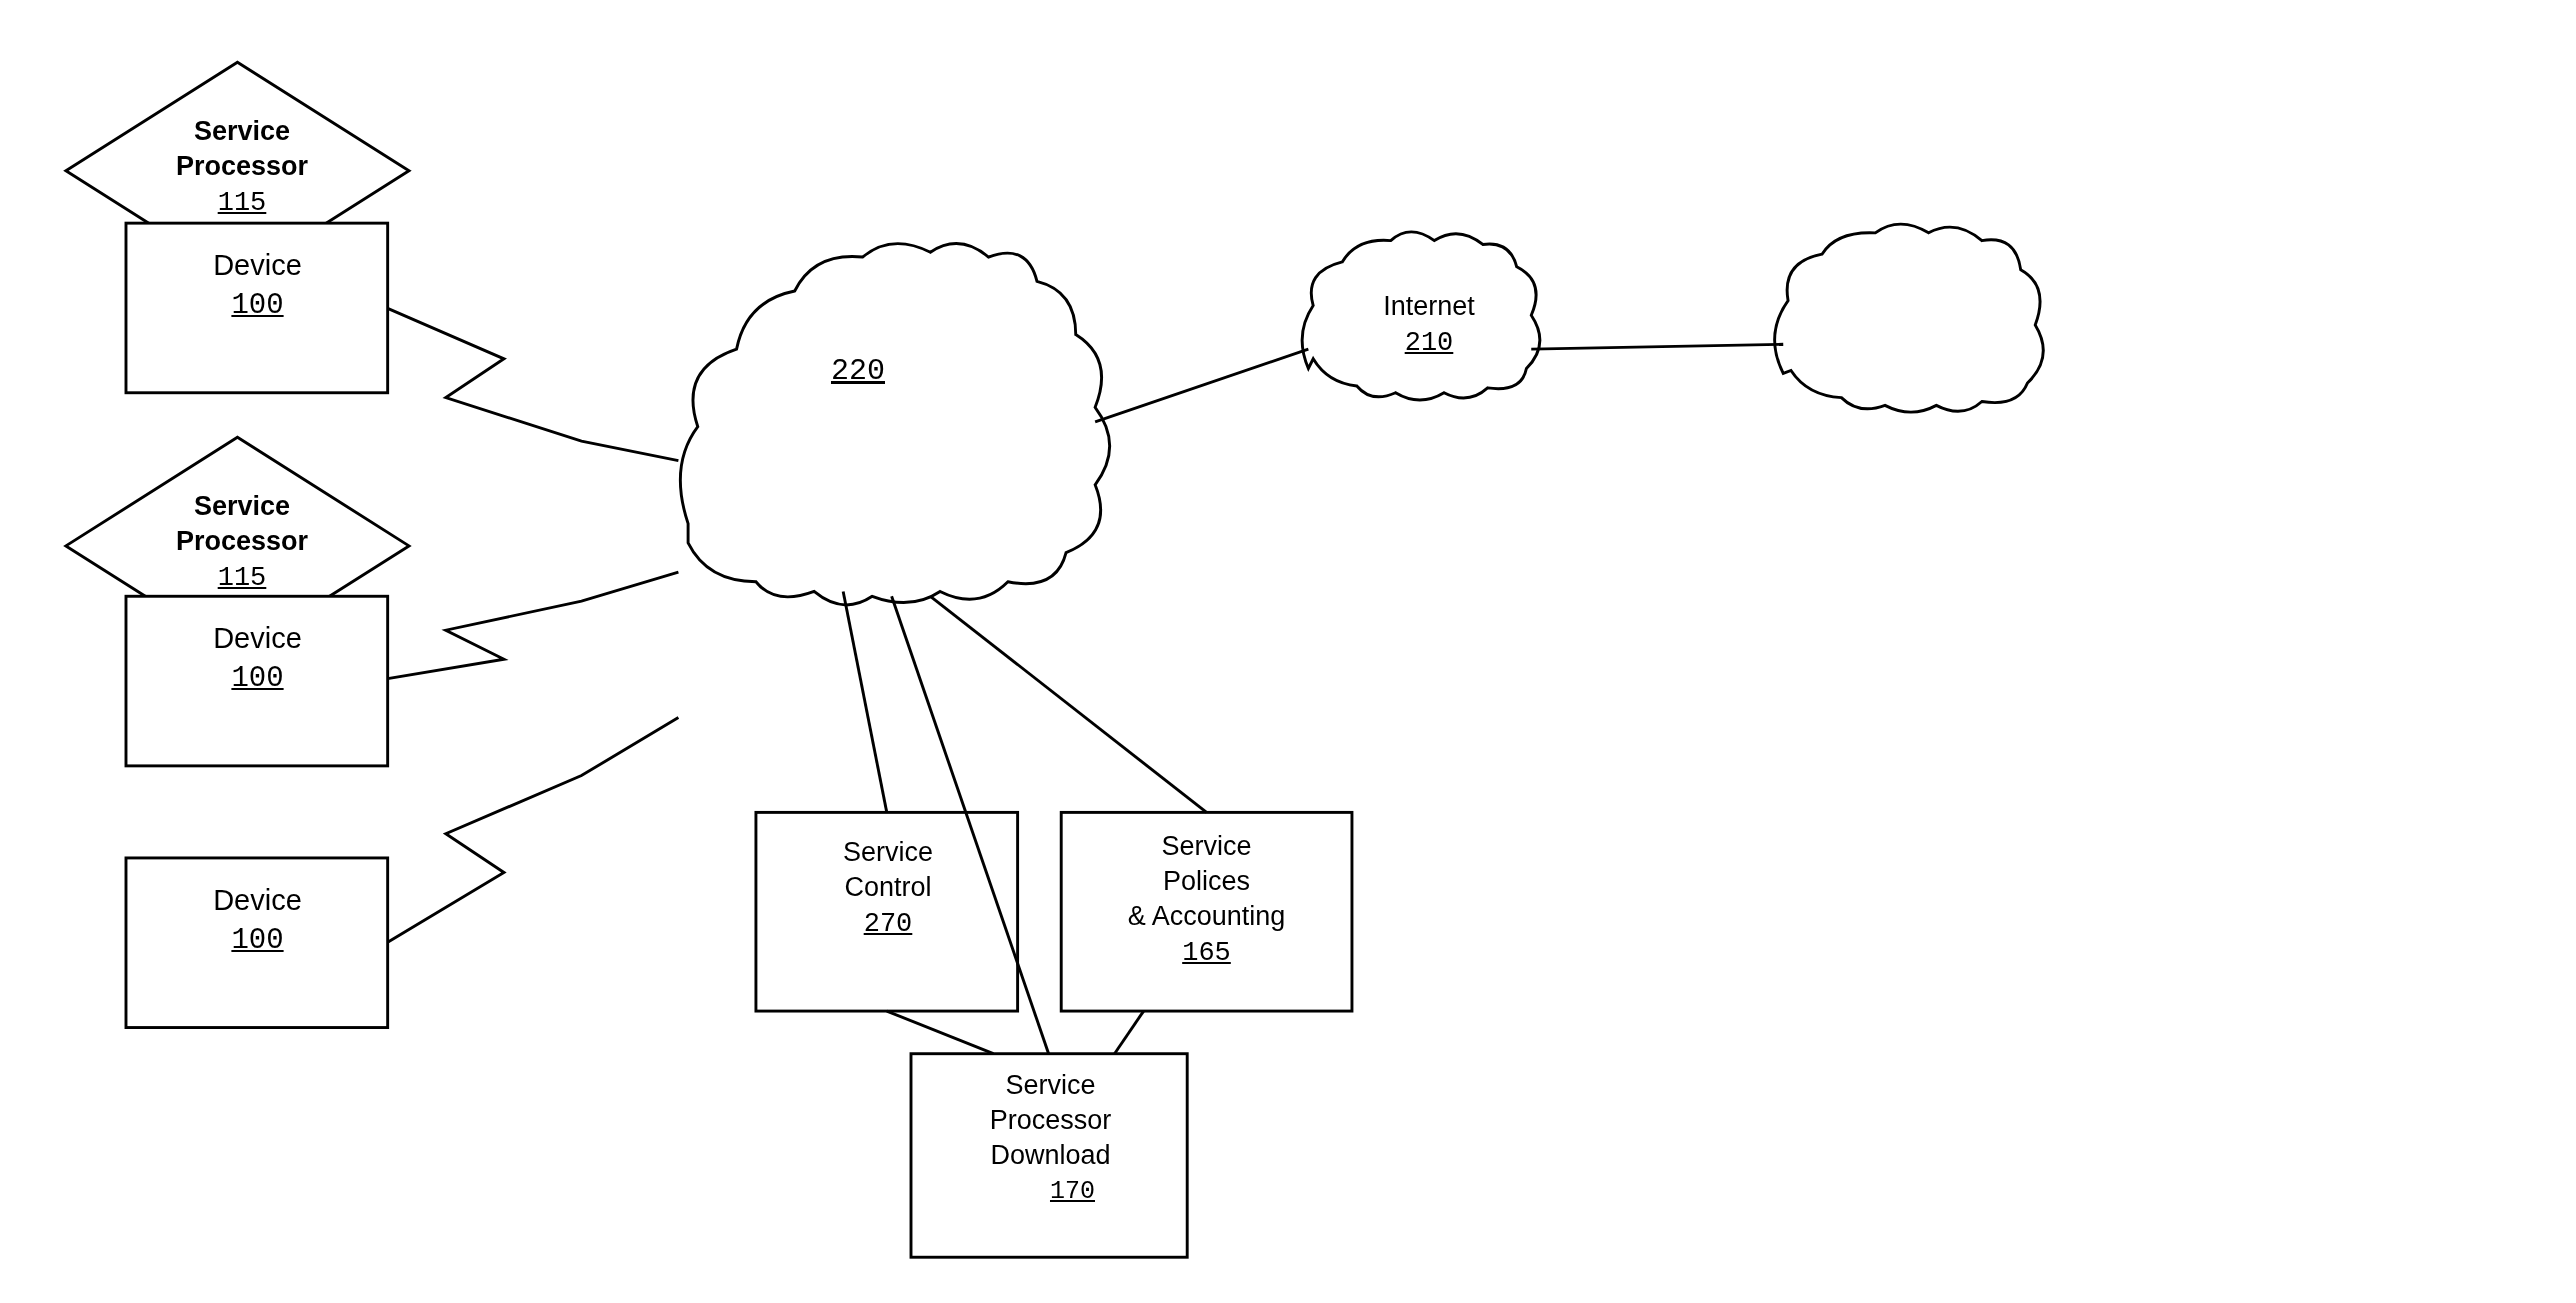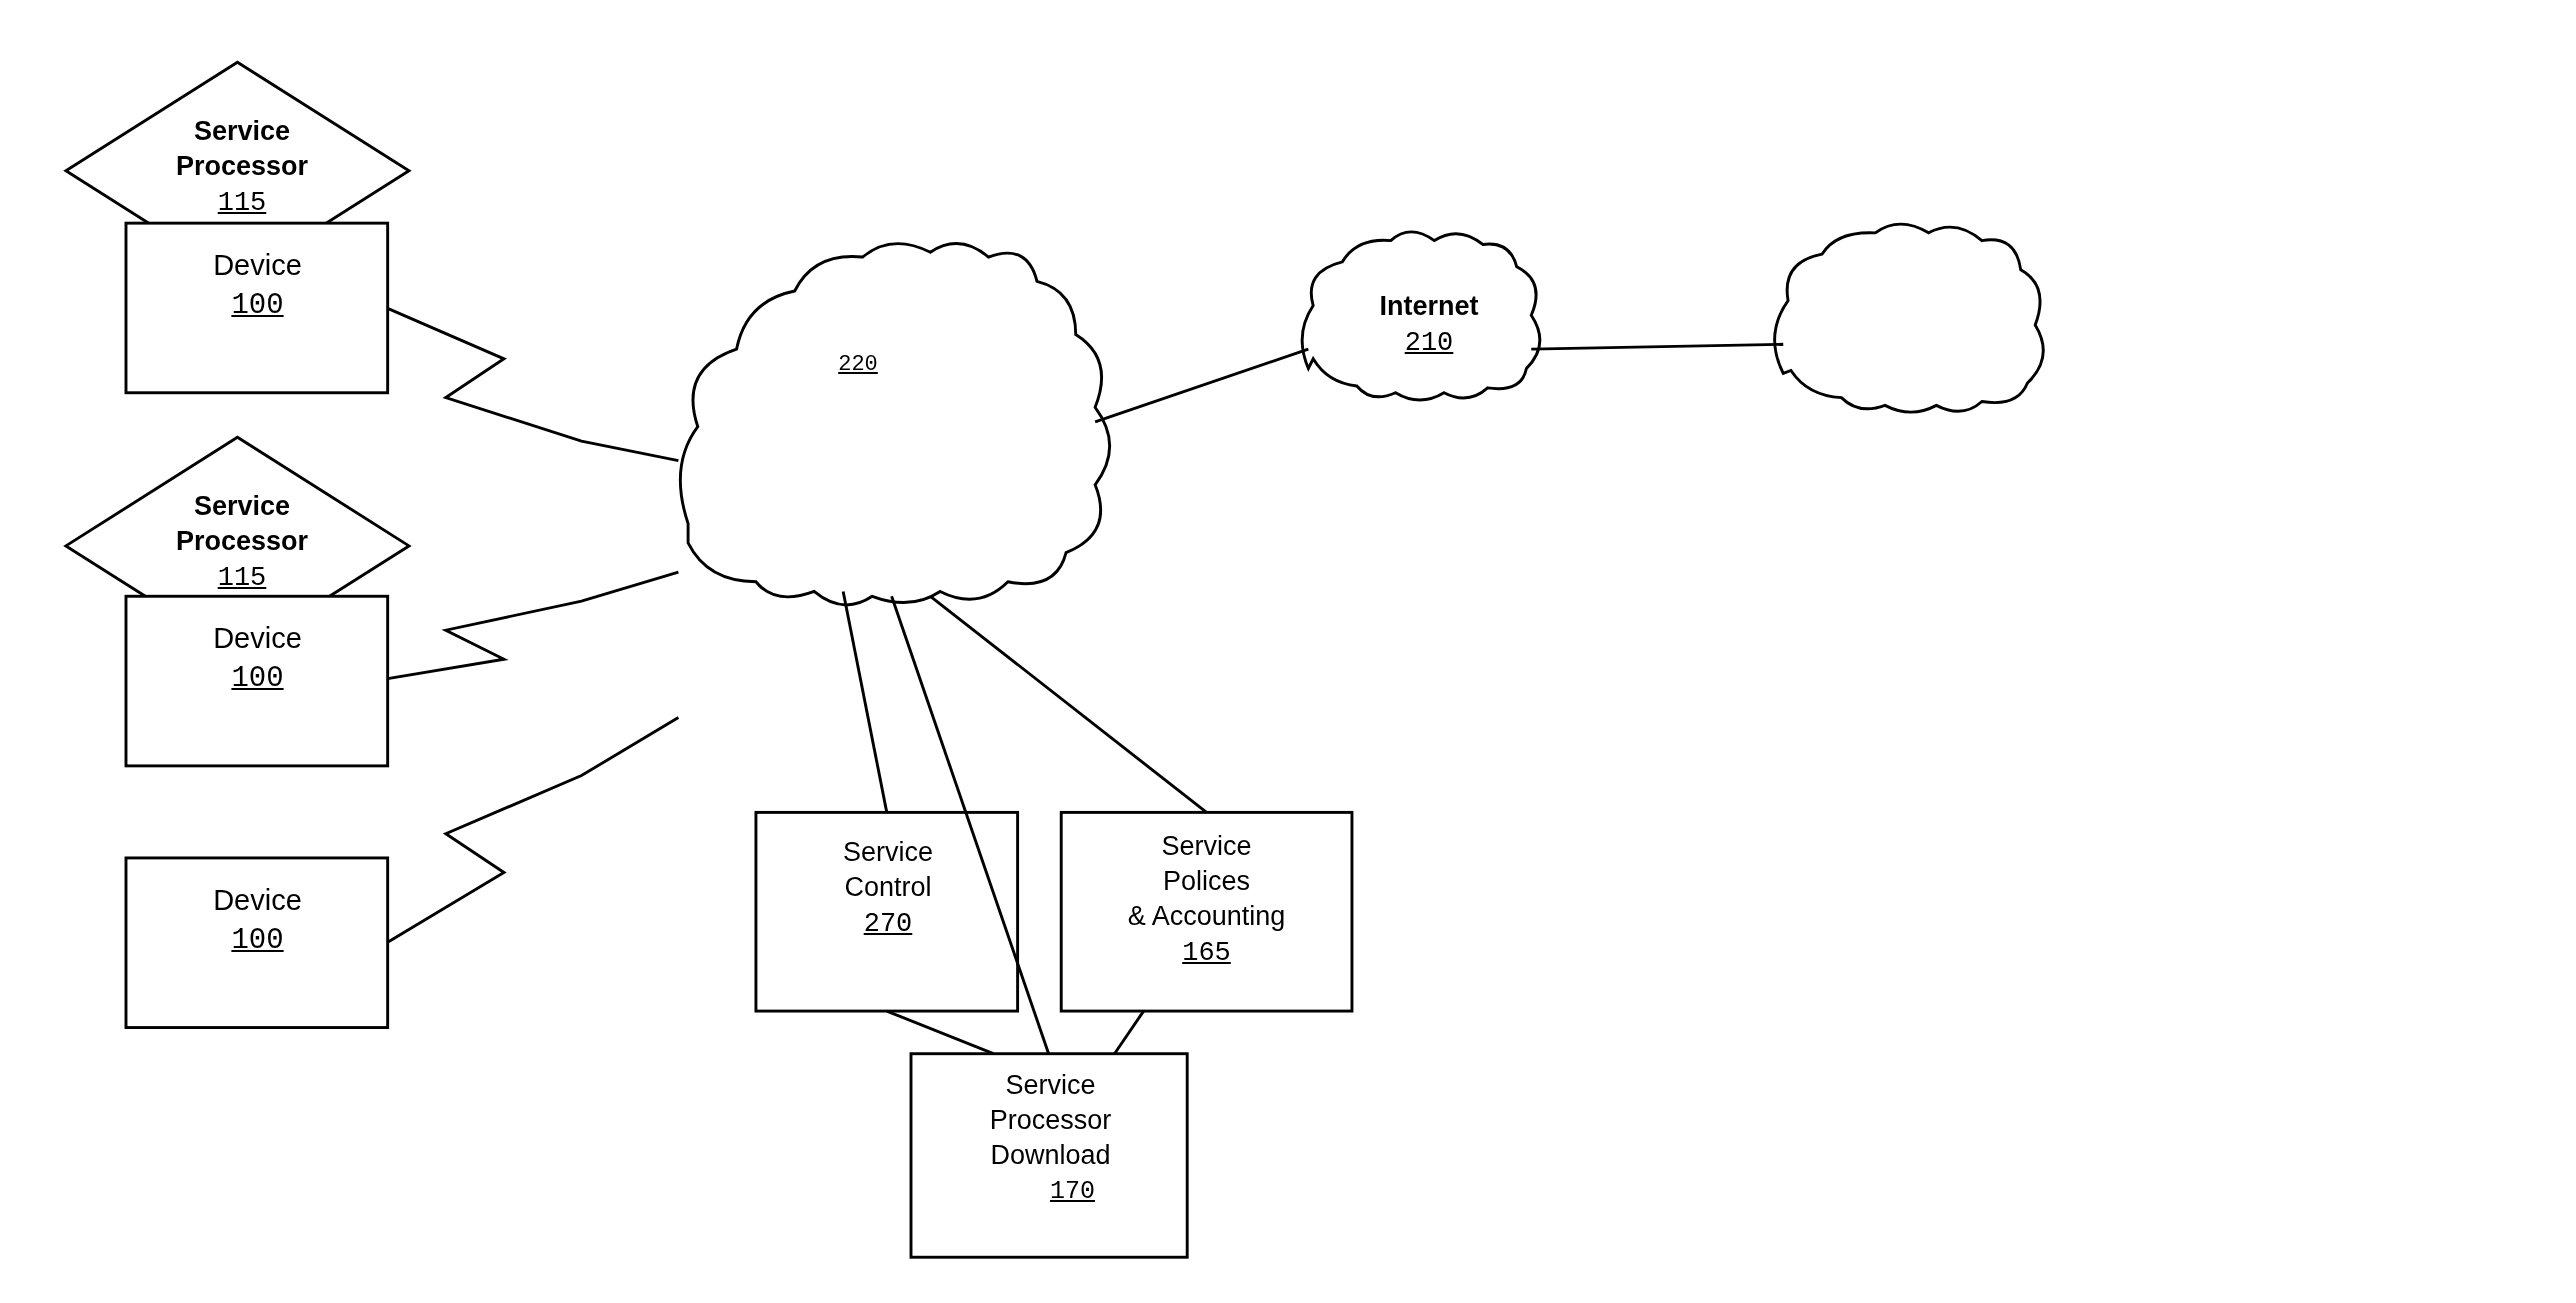--- a/index.html
+++ b/index.html
@@ -178,25 +178,25 @@
     <div class="node-label" style="font-size:29px;">Device</div>
     <div class="node-label" style="font-size:29px;"><span class="underline">100</span></div>
   </div>
 
   <div class="node" style="position:absolute; left:141px; top:882px; width:233px;">
     <div class="node-label" style="font-size:29px;">Device</div>
     <div class="node-label" style="font-size:29px;"><span class="underline">100</span></div>
   </div>
 
   <div class="node" style="position:absolute; left:732px; top:349px; width:252px;">
-    <div class="node-label" style="font-size:22px;"><span class="underline">220</span></div>
+    <div class="node-label" style="font-size:30px;"><span class="underline">220</span></div>
   </div>
 
   <div class="node" style="position:absolute; left:1337px; top:289px; width:184px;">
-    <div class="node-label" style="font-size:27px;font-weight:bold;">Internet</div>
+    <div class="node-label" style="font-size:27px;">Internet</div>
     <div class="node-label" style="font-size:27px;"><span class="underline">210</span></div>
   </div>
 
 
   <div class="node" style="position:absolute; left:762px; top:835px; width:252px;">
     <div class="node-label" style="font-size:27px;">Service<br>Control</div>
     <div class="node-label" style="font-size:27px;"><span class="underline">270</span></div>
   </div>
 
   <div class="node" style="position:absolute; left:1066px; top:829px; width:281px;">

